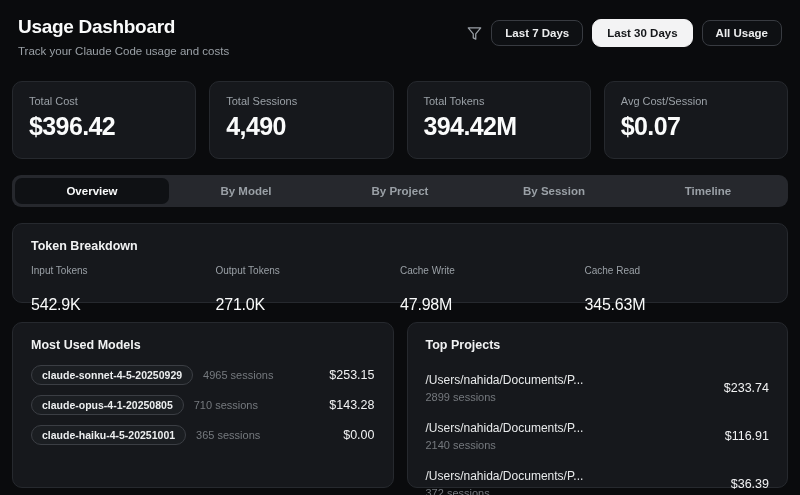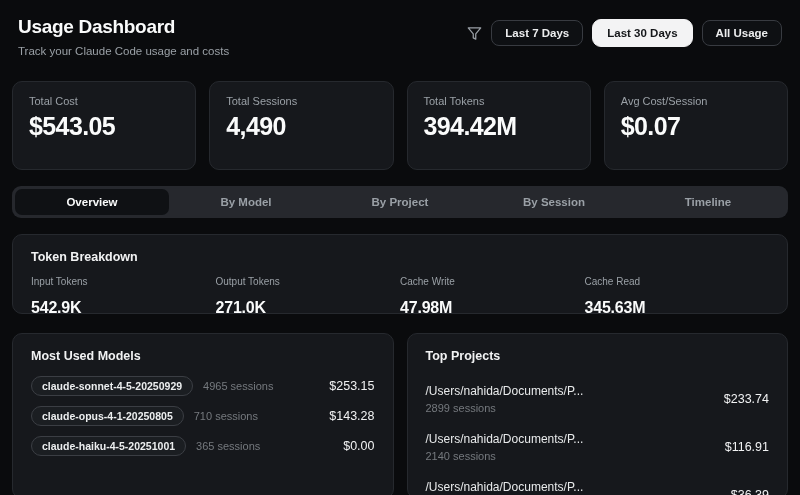--- a/index.html
+++ b/index.html
@@ -37,21 +37,21 @@
 
   
   .card {
     background: #16181c;
     border: 1px solid #26292e;
     border-radius: 10px;
   }
 
   
   .stats-row { display: grid; grid-template-columns: repeat(4, 1fr); gap: 13px; margin-top: 24px; }
-  .stat-card { height: 89px; padding: 13px 16px; }
+  .stat-card { height: 78px; padding: 13px 16px; }
   .stat-label { font-size: 11px; color: #9aa0a6; }
   .stat-value { font-size: 25px; font-weight: 700; letter-spacing: -0.6px; color: #fafbfb; margin-top: 5px; }
 
   
   .tabs {
     display: grid; grid-template-columns: repeat(5, 1fr);
     background: #26282d;
     border-radius: 9px;
     padding: 3px;
     margin-top: 16px;
@@ -64,21 +64,21 @@
     border-radius: 7px;
     cursor: pointer;
   }
   .tab.active { background: #0f1114; color: #fafbfb; font-weight: 600; }
 
   
   .token-card { margin-top: 16px; padding: 15px 18px; height: 80px; }
   .section-title { font-size: 12.5px; font-weight: 700; color: #f1f2f3; }
   .token-grid { display: grid; grid-template-columns: repeat(4, 1fr); margin-top: 12px; }
   .token-label { font-size: 10px; color: #9aa0a6; }
-  .token-value { font-size: 16px; font-weight: 700; letter-spacing: -0.2px; color: #fafbfb; margin-top: 12px; }
+  .token-value { font-size: 16px; font-weight: 400; letter-spacing: -0.2px; color: #fafbfb; margin-top: 20px; }
 
   
   .bottom-row { display: grid; grid-template-columns: 1fr 1fr; gap: 13px; margin-top: 19px; }
   .bottom-card { height: 166px; padding: 15px 18px; }
 
   .model-rows { margin-top: 13px; display: flex; flex-direction: column; gap: 10px; }
   .model-row { display: flex; align-items: center; justify-content: space-between; }
   .model-left { display: flex; align-items: center; gap: 10px; min-width: 0; }
   .model-pill {
     border: 1px solid #3b3e44;
@@ -117,21 +117,21 @@
       </svg>
       <button class="range-btn">Last 7 Days</button>
       <button class="range-btn active">Last 30 Days</button>
       <button class="range-btn">All Usage</button>
     </div>
   </div>
 
   <div class="stats-row">
     <div class="card stat-card">
       <div class="stat-label">Total Cost</div>
-      <div class="stat-value">$543.05</div>
+      <div class="stat-value">$396.42</div>
     </div>
     <div class="card stat-card">
       <div class="stat-label">Total Sessions</div>
       <div class="stat-value">4,490</div>
     </div>
     <div class="card stat-card">
       <div class="stat-label">Total Tokens</div>
       <div class="stat-value">394.42M</div>
     </div>
     <div class="card stat-card">

